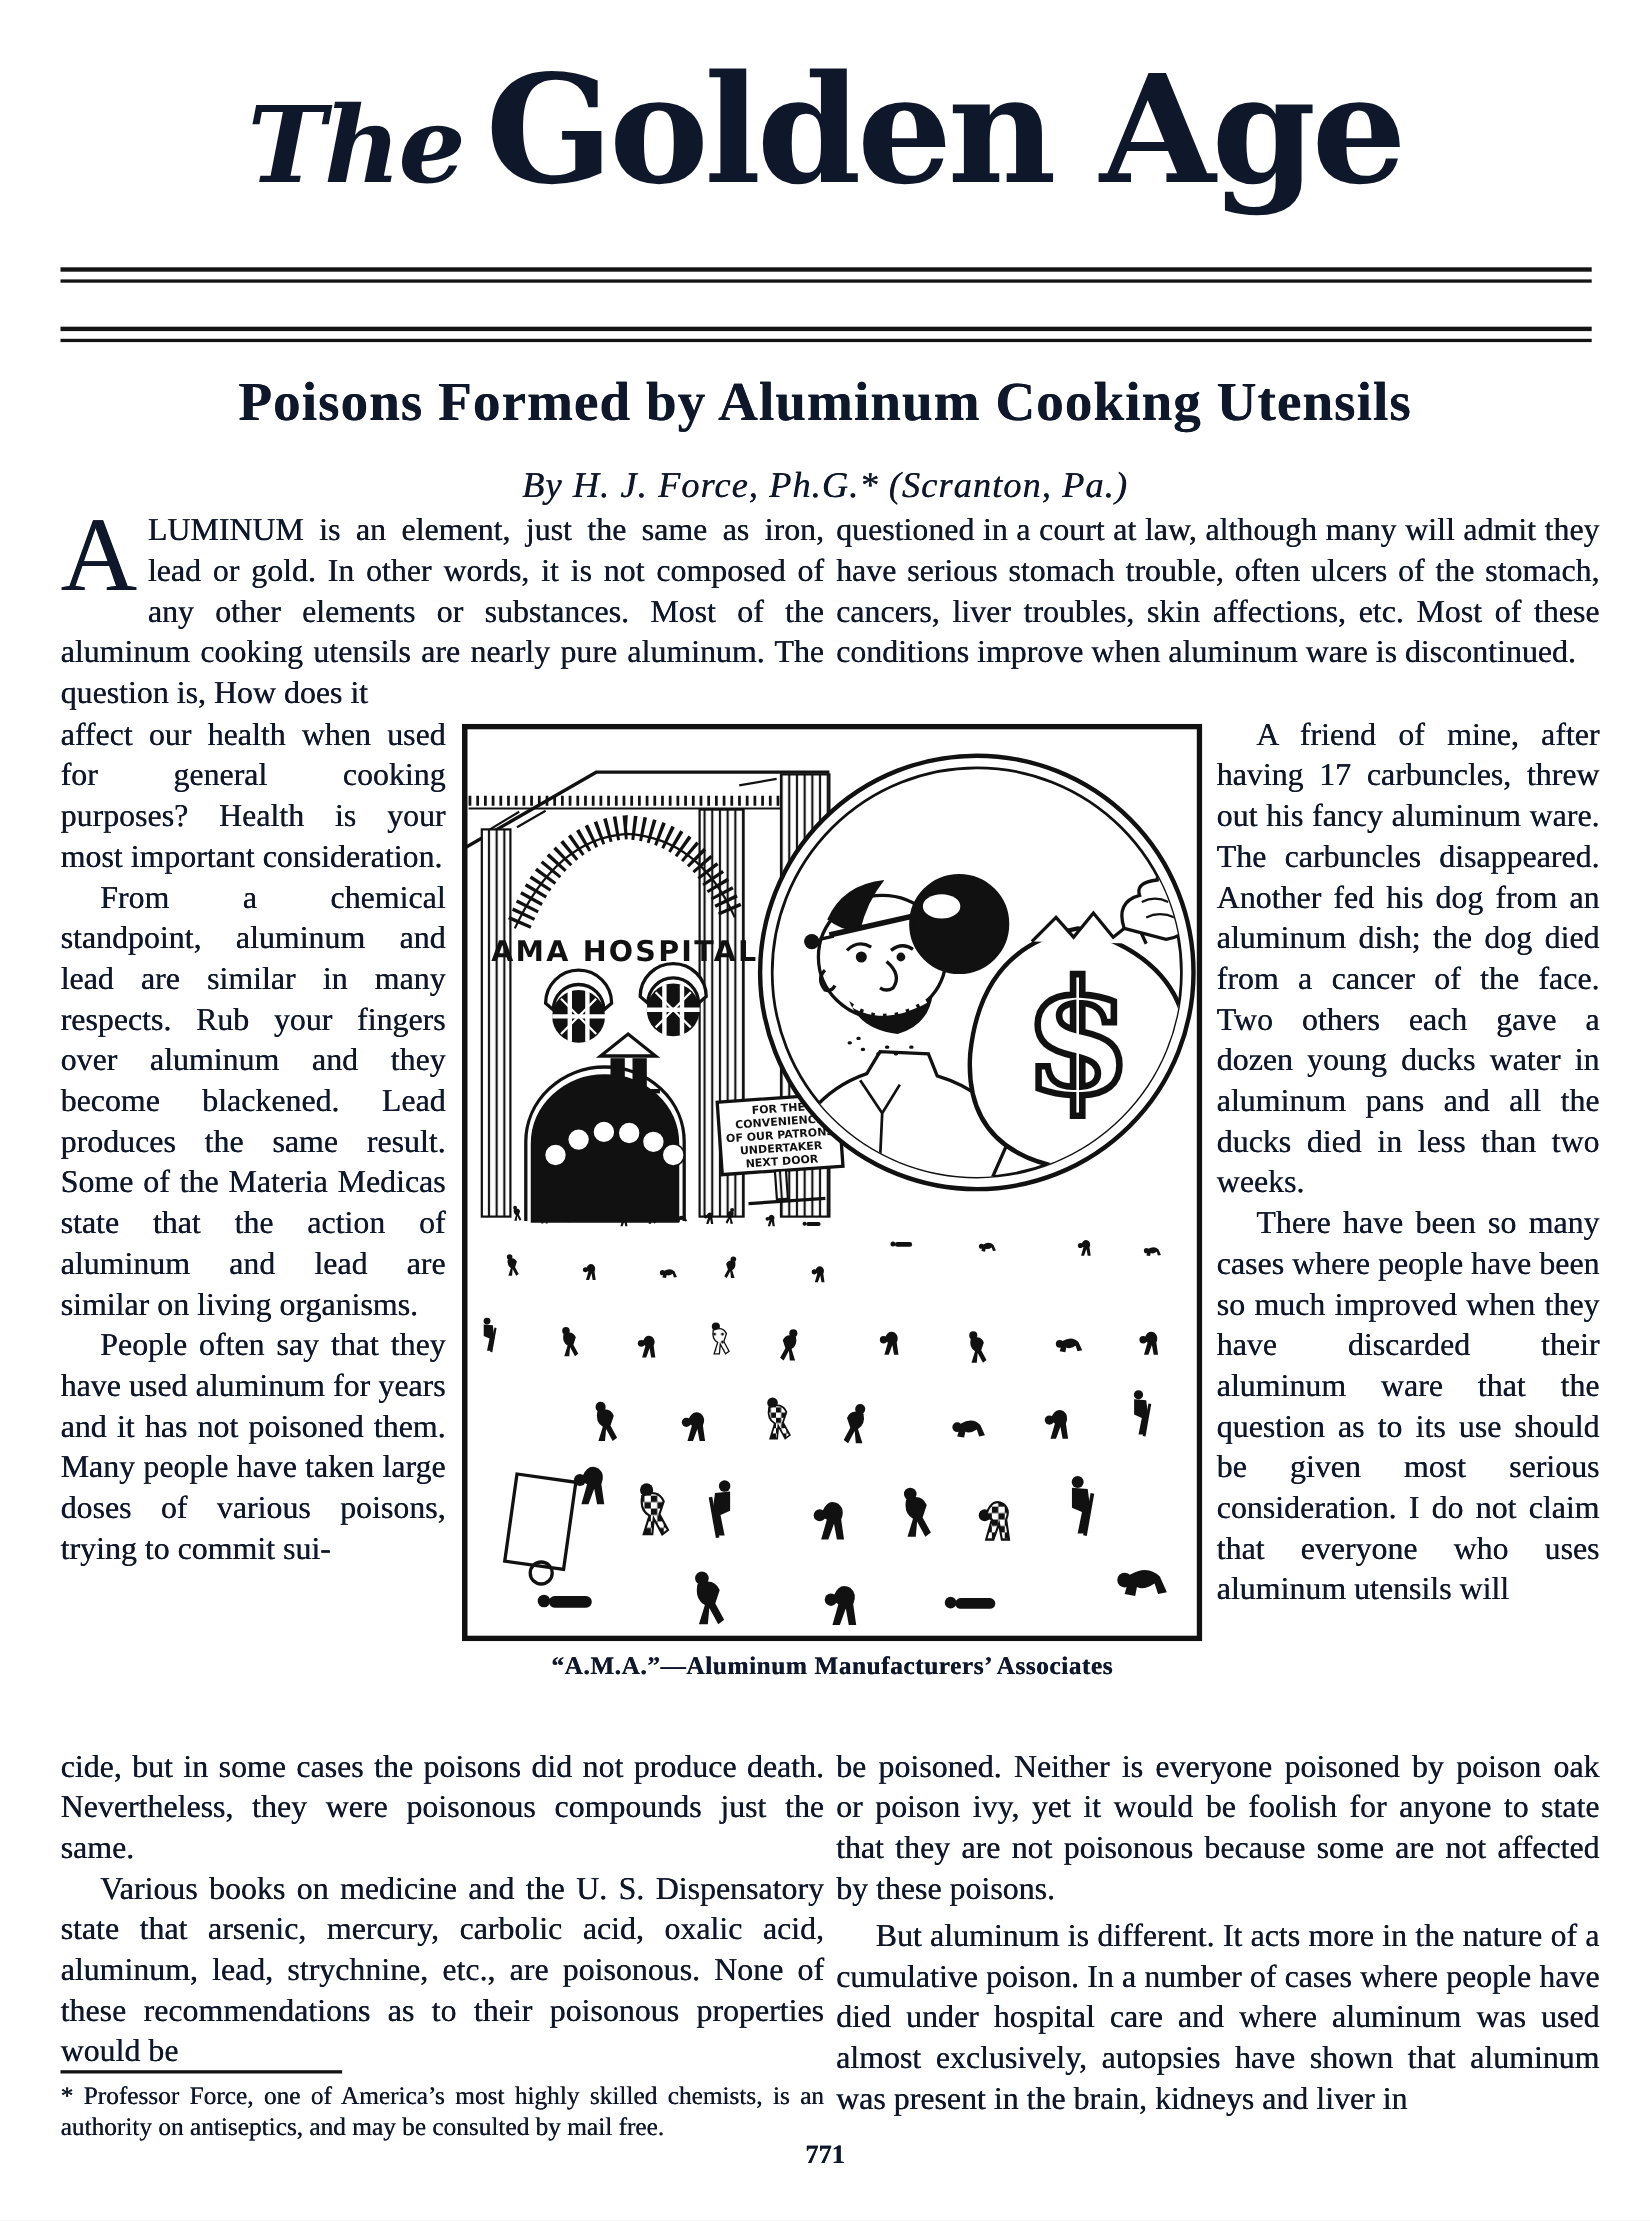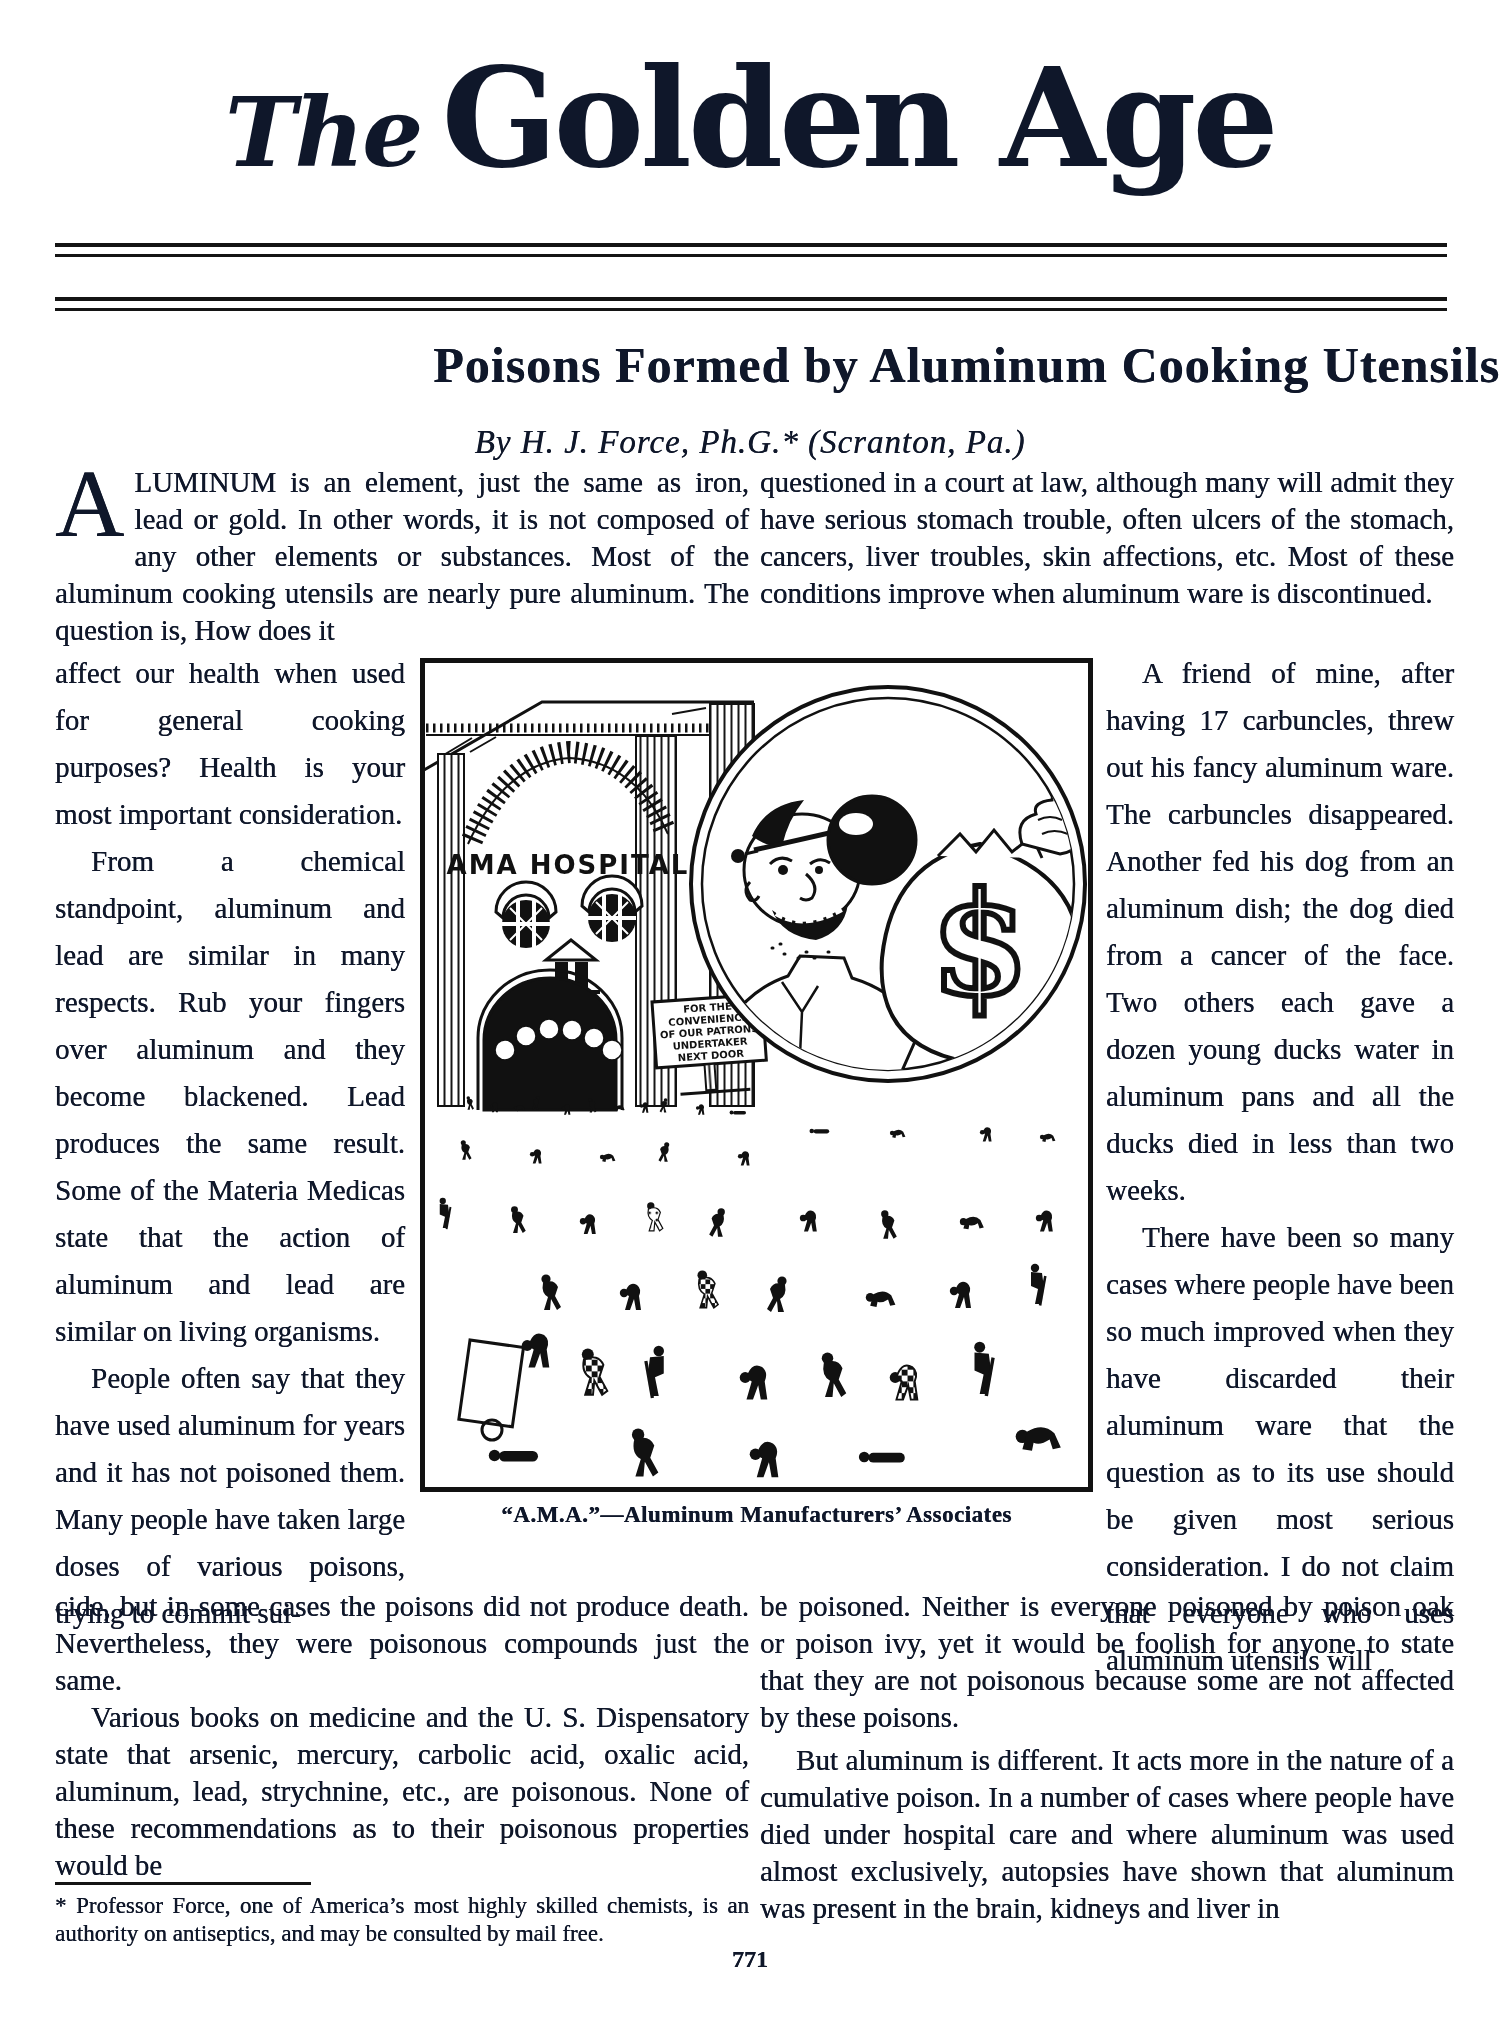--- a/index.html
+++ b/index.html
@@ -22,31 +22,31 @@
     font-size:136px;letter-spacing:-4px;vertical-align:baseline;
   }
 
   .double-rule{left:55px;width:1392px;height:7px;border-top:4px solid #141414;border-bottom:3px solid #141414;}
   .issue-line{top:258px;left:55px;width:1392px;height:34px;font-weight:bold;font-size:27px;}
   .issue-vol{position:absolute;left:2px;top:0;}
   .issue-date{position:absolute;left:0;width:100%;text-align:center;top:0;}
   .issue-num{position:absolute;right:2px;top:0;}
 
   .article-title{
-    top:336px;left:0;width:100%;text-align:right;
+    top:336px;left:0;width:100%;text-align:center;
     font-weight:bold;font-size:50px;letter-spacing:1px;
   }
   .byline{
     top:424px;left:0;width:100%;text-align:center;
     font-style:italic;font-size:33px;letter-spacing:1px;
   }
 
   .body-text{font-size:29px;line-height:37px;text-align:justify;}
   .body-text p{margin:0;}
-  .narrow{line-height:47px;}
+  .narrow{line-height:37px;}
   .indent{text-indent:36px;}
   .dropcap{
     float:left;font-size:96px;line-height:74px;margin:3px 10px 0 0;
     font-family:"Liberation Serif",serif;
   }
 
   .cartoon{top:658px;left:420px;width:673px;height:834px;}
   .caption{
     top:1502px;left:420px;width:673px;text-align:center;
     font-weight:bold;font-size:23px;letter-spacing:0.5px;

